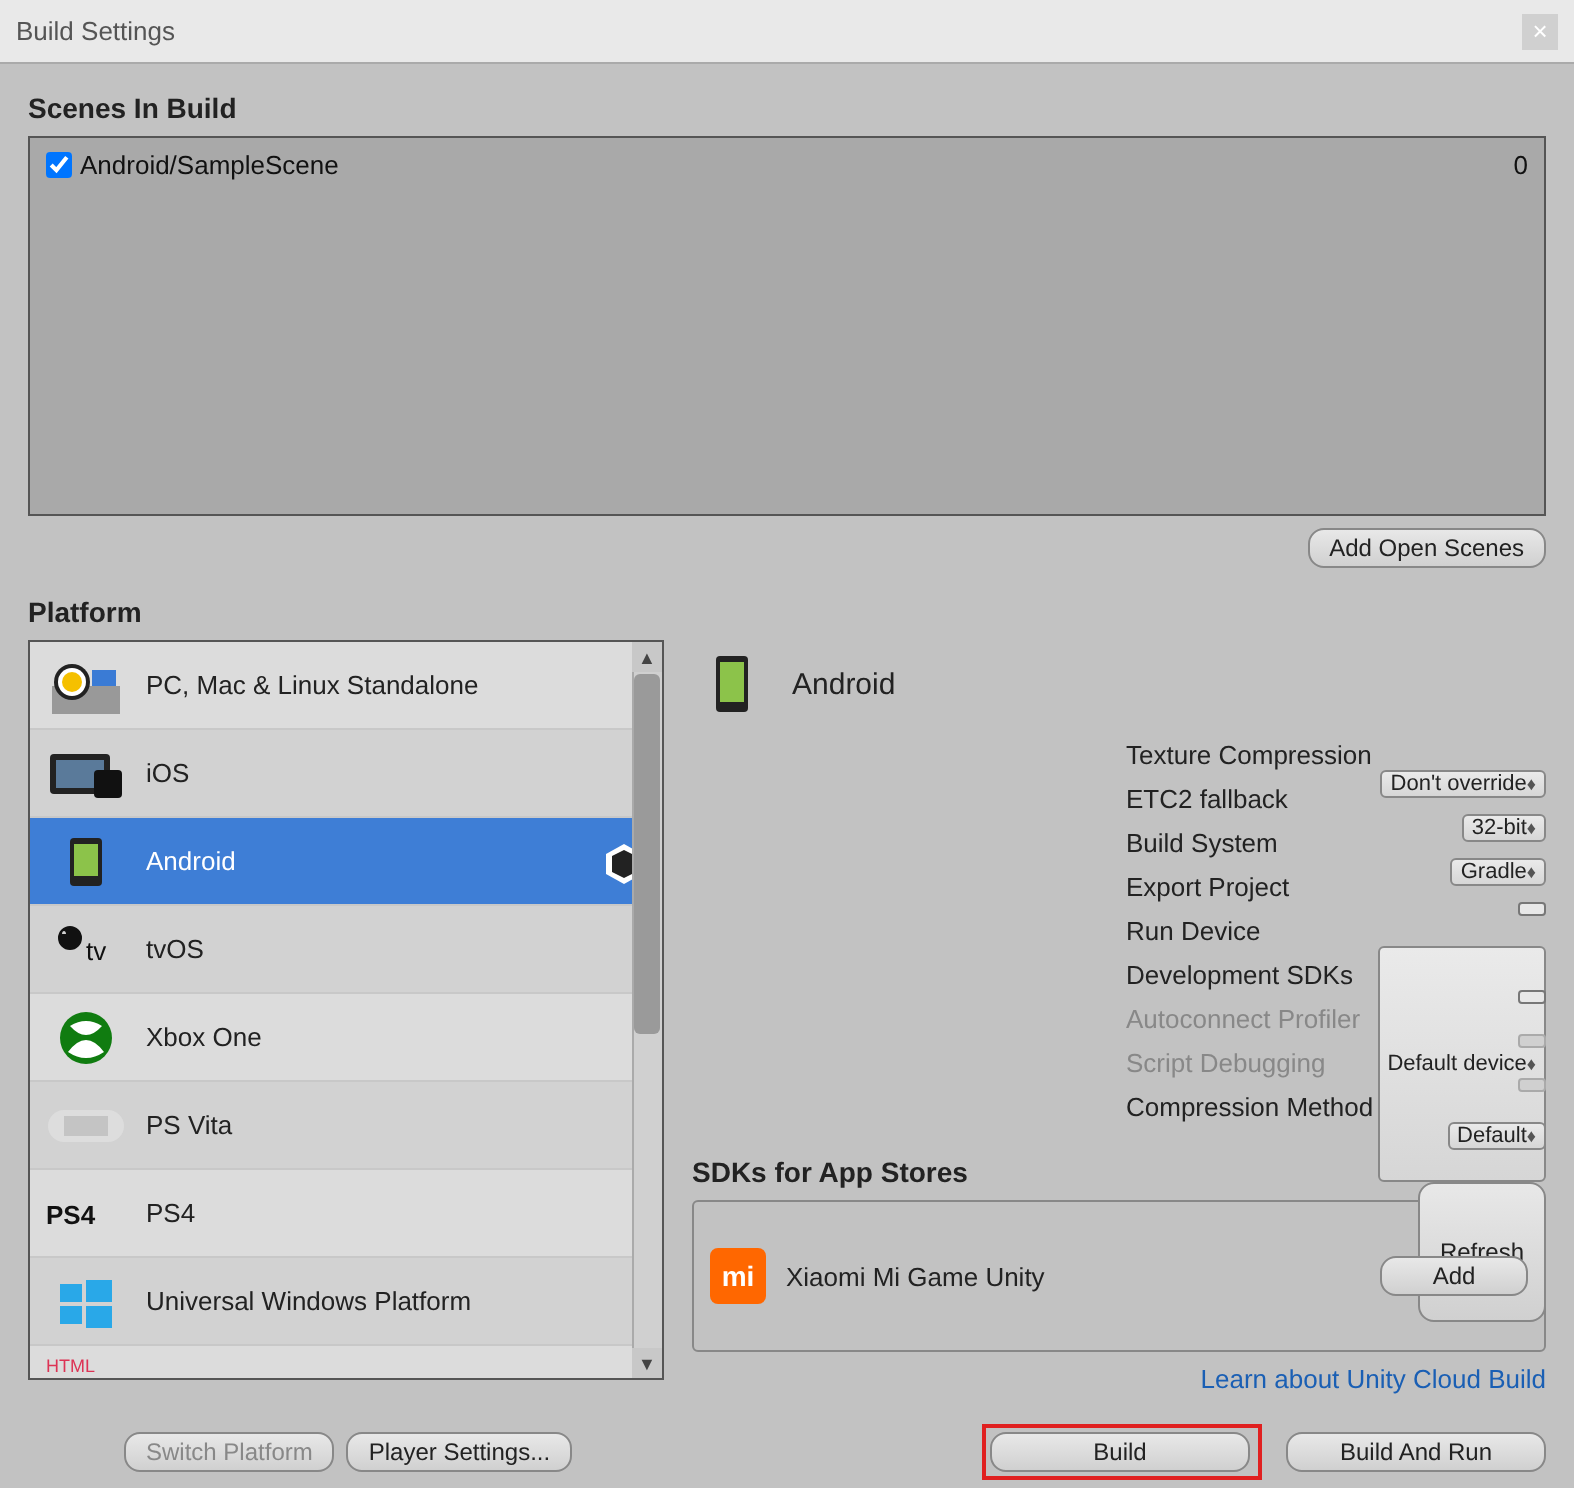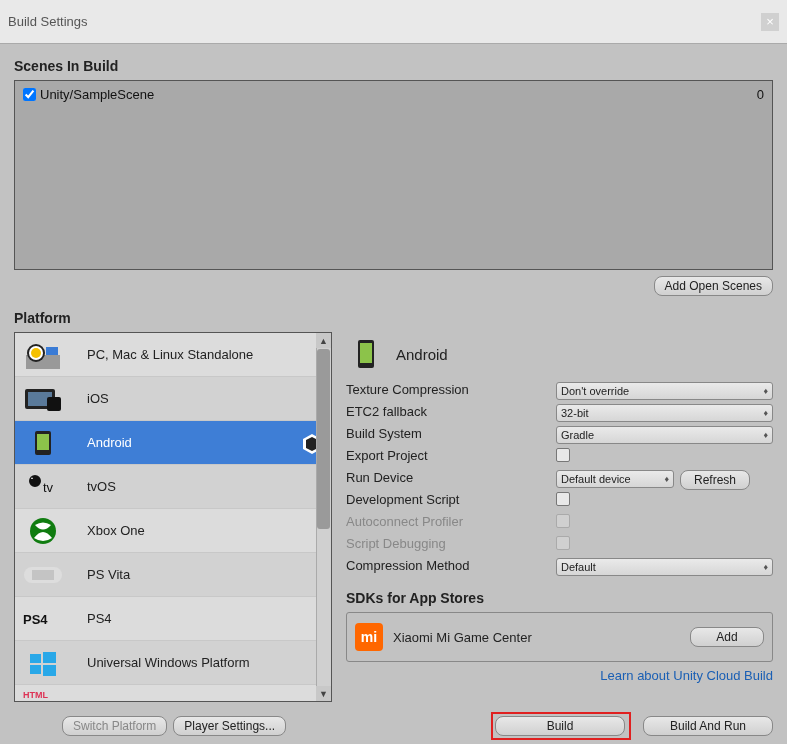--- a/index.html
+++ b/index.html
@@ -1,48 +1,48 @@
 <!DOCTYPE html>
 <html><head>
 <meta charset="utf-8">
 <style>
 * { box-sizing: border-box; font-family: Arial, Helvetica, sans-serif; }
 body { margin: 0; width: 787px; height: 744px; background: #c2c2c2; overflow: hidden; }
 .window { width: 787px; height: 744px; background: #c2c2c2; position: relative; }
-.titlebar { height: 44px; background: #e9e9e9; border-bottom: 1px solid #aaa; display: flex; align-items: center; padding: 0 8px; color: #555; font-size: 13px; justify-content: space-between; }
+.titlebar { height: 32px; background: #e9e9e9; border-bottom: 1px solid #aaa; display: flex; align-items: center; padding: 0 8px; color: #555; font-size: 13px; justify-content: space-between; }
 .close-btn { width: 18px; height: 18px; background: #d0d0d0; color: #fff; display: flex; align-items: center; justify-content: center; font-size: 13px; cursor: pointer; }
 .content { padding: 10px 14px 0 14px; }
 .section-label { font-weight: bold; font-size: 14px; color: #222; margin: 4px 0 6px 0; }
 .scenes-box { background: #a9a9a9; border: 1px solid #555; width: 100%; height: 190px; padding: 4px; position: relative; }
 .scene-row { display: flex; align-items: center; font-size: 13px; color: #111; }
 .scene-row input { margin-right: 4px; }
 .scene-index { margin-left: auto; padding-right: 4px; }
 .btn { background: linear-gradient(#e8e8e8,#d0d0d0); border: 1px solid #888; border-radius: 8px; font-size: 12px; padding: 2px 10px; cursor: pointer; color: #222; }
 .add-open { display:flex; justify-content:flex-end; margin: 6px 0 14px 0; }
 .lower { display: flex; gap: 14px; padding: 0 14px; }
 .platform-list { width: 318px; height: 370px; background: #dcdcdc; border: 1px solid #555; position: relative; overflow: hidden; }
-.plat-row { display: flex; align-items: center; height: 44px; padding: 0 8px; font-size: 13px; color: #222; border-bottom: 1px solid #c8c8c8; cursor: pointer; gap:24px; }
+.plat-row { display: flex; align-items: center; height: 44px; padding: 0 8px; font-size: 13px; color: #222; border-bottom: 1px solid #c8c8c8; cursor: pointer; gap:10px; }
 .plat-row.selected { background: #3e7ed6; color: #fff; }
 .plat-row.alt { background: #d2d2d2; }
 .plat-icon { width: 40px; height: 30px; display:flex; align-items:center; justify-content:center; }
 .unity-logo { margin-left:auto; }
 .scrollbar { position:absolute; right:0; top:0; width:15px; height:100%; background:#d0d0d0; border-left:1px solid #aaa; }
 .scroll-thumb { position:absolute; right:1px; top:16px; width:13px; height:180px; background:#9a9a9a; border-radius:3px; }
 .scroll-arrow { position:absolute; right:0; width:15px; height:15px; background:#c8c8c8; font-size:9px; display:flex;align-items:center;justify-content:center; color:#444; }
 .right-pane { flex: 1; font-size: 13px; color: #222; }
 .plat-header { display: flex; align-items: center; gap: 10px; height: 44px; }
 .settings-grid { margin-top: 6px; font-size: 13px; }
-.srow { display: flex; align-items: flex-start; height: 22px; }
+.srow { display: flex; align-items: flex-end; height: 22px; flex-direction: column; }
 .srow .slabel { width: 210px; color:#222; }
 .srow.disabled .slabel { color: #888; }
 .dropdown { flex:1; height:18px; background: linear-gradient(#eaeaea,#d6d6d6); border:1px solid #888; border-radius:3px; font-size:11px; padding: 0 4px; display:flex; align-items:center; justify-content:space-between; cursor:pointer; }
 .dropdown .arr { font-size:9px; color:#555; }
 .chk { width:14px; height:14px; border:1px solid #777; background:#e8e8e8; border-radius:2px; }
 .chk.disabled { background:#d0d0d0; border-color:#aaa; }
-.sdk-box { border:1px solid #888; border-radius:3px; padding:10px 8px; margin-top:6px; display:flex; align-items:center; gap:10px; }
+.sdk-box { border:1px solid #888; border-radius:3px; padding:23px 8px; margin-top:6px; display:flex; align-items:center; gap:10px; }
 .mi-icon { width:28px; height:28px; background:#ff6700; border-radius:4px; color:#fff; font-weight:bold; display:flex;align-items:center;justify-content:center; font-size:14px; }
 .learn-link { text-align:right; color:#1a5fb4; margin-top:6px; cursor:pointer; }
 .footer { position:absolute; bottom:8px; left:14px; right:14px; display:flex; align-items:center;padding-left:48px; }
 .footer .right-btns { margin-left:auto; display:flex; gap:18px; }
 .red-box { position:absolute; border:2px solid #e02020; width:140px; height:28px; right:156px; bottom:4px; pointer-events:none; }
 svg { display:block; }
 </style>
 </head>
 <body>
 
@@ -52,21 +52,21 @@
     <div class="close-btn">
       <span>×</span>
     </div>
   </div>
 
   <div class="content">
     <div class="section-label">Scenes In Build</div>
     <div class="scenes-box">
       <div class="scene-row">
         <input type="checkbox" checked="" style="">
-        <span>Unity/SampleScene</span>
+        <span>Android/SampleScene</span>
         <span class="scene-index">0</span>
       </div>
     </div>
     <div class="add-open">
       <button class="btn">Add Open Scenes</button>
     </div>
     <div class="section-label">Platform</div>
   </div>
 
   <div class="lower">
@@ -147,21 +147,21 @@
         <span class="plat-icon">
           <svg width="30" height="26">
               <rect x="2" y="4" width="11" height="9" fill="#29a8e8"></rect>
               <rect x="15" y="2" width="13" height="11" fill="#29a8e8"></rect>
               <rect x="2" y="15" width="11" height="9" fill="#29a8e8"></rect>
               <rect x="15" y="15" width="13" height="11" fill="#29a8e8"></rect>
             </svg>
         </span>
         <span>Universal Windows Platform</span>
       </div>
-      <div class="plat-row" style="height:20px;font-size:9px;font-weight:bold;color:#d35;">
+      <div class="plat-row" style="height:20px;font-size:9px;font-weight:normal;color:#d35;">
         <span>HTML</span>
       </div>
       <div class="scrollbar">
         <div class="scroll-arrow" style="top:0">▲</div>
         <div class="scroll-thumb"></div>
         <div class="scroll-arrow" style="bottom:0">▼</div>
       </div>
     </div>
 
     <div class="right-pane">
@@ -203,21 +203,21 @@
         </div>
         <div class="srow">
           <span class="slabel">Run Device</span>
           <div class="dropdown" style="flex:0 0 118px">
               <span>Default device</span>
               <span class="arr">♦</span>
             </div>
           <button class="btn" style="margin-left:6px;flex:0 0 70px">Refresh</button>
         </div>
         <div class="srow">
-          <span class="slabel">Development Script</span>
+          <span class="slabel">Development SDKs</span>
           <div class="chk"></div>
         </div>
         <div class="srow disabled">
           <span class="slabel">Autoconnect Profiler</span>
           <div class="chk disabled"></div>
         </div>
         <div class="srow disabled">
           <span class="slabel">Script Debugging</span>
           <div class="chk disabled"></div>
         </div>
@@ -226,21 +226,21 @@
           <div class="dropdown">
               <span>Default</span>
               <span class="arr">♦</span>
             </div>
         </div>
       </div>
 
       <div class="section-label" style="margin-top:10px">SDKs for App Stores</div>
       <div class="sdk-box">
         <div class="mi-icon">mi</div>
-        <span>Xiaomi Mi Game Center</span>
+        <span>Xiaomi Mi Game Unity</span>
         <button class="btn" style="margin-left:auto;width:74px">Add</button>
       </div>
       <div class="learn-link">Learn about Unity Cloud Build</div>
     </div>
   </div>
 
   <div class="footer">
     <button class="btn" style="color:#888">Switch Platform</button>
     <button class="btn" style="margin-left:6px">Player Settings...</button>
     <div class="right-btns">

